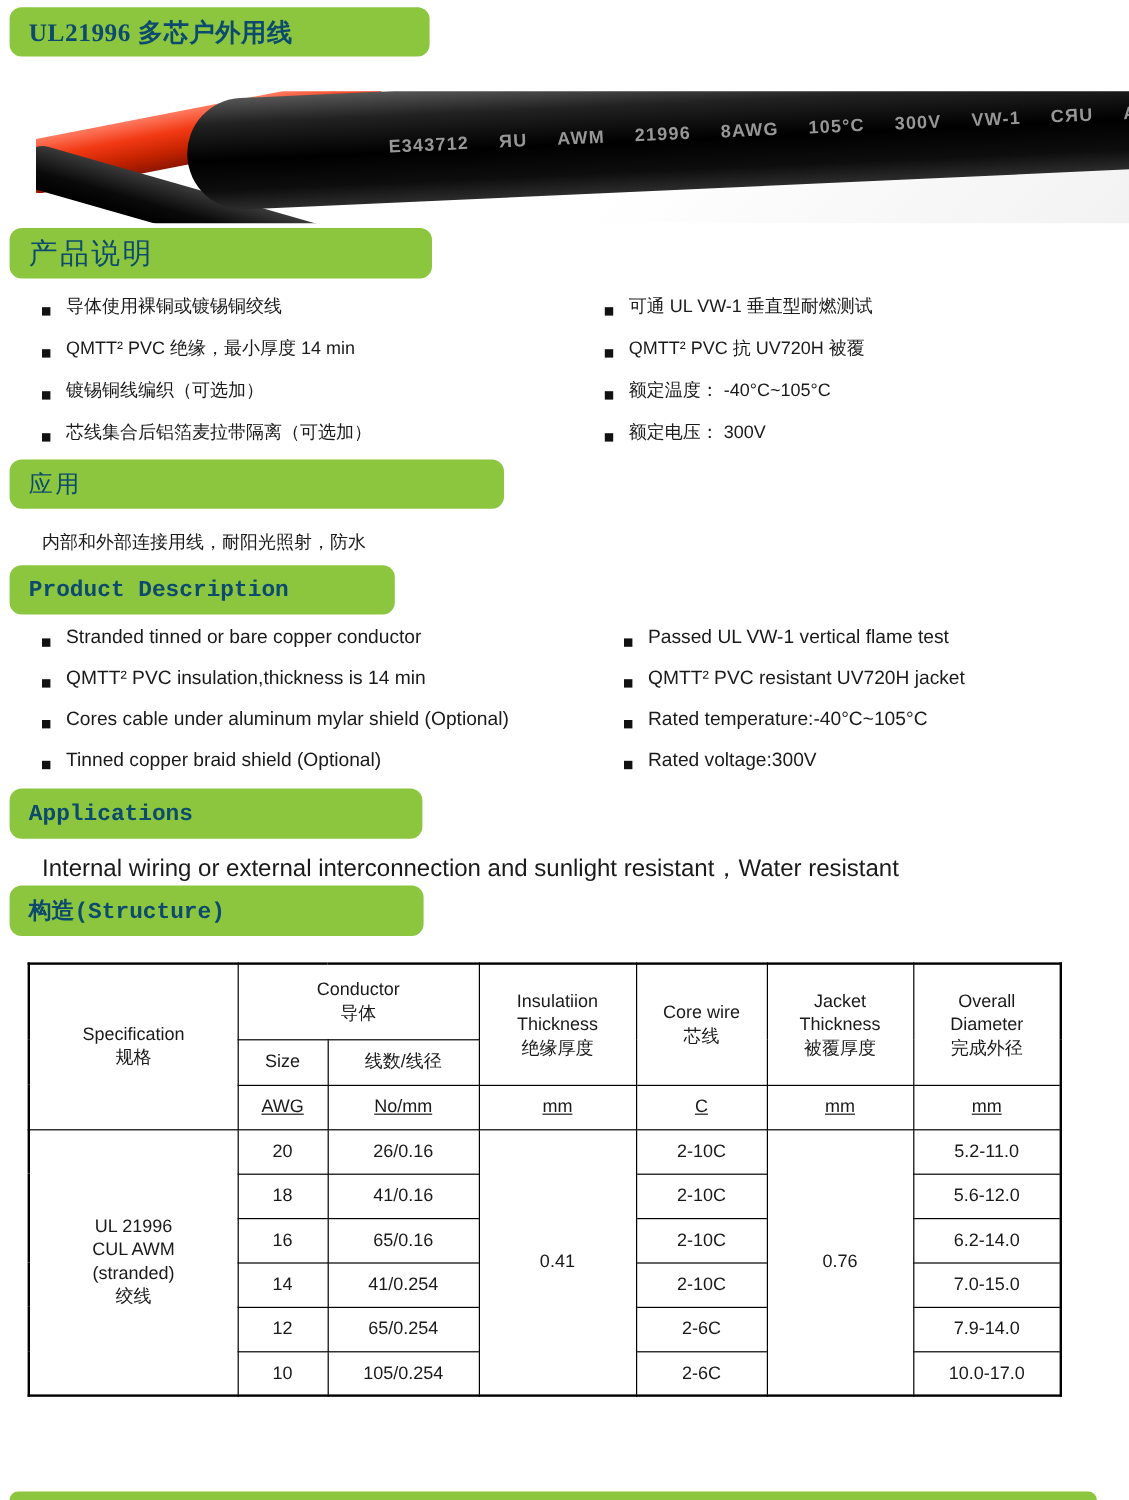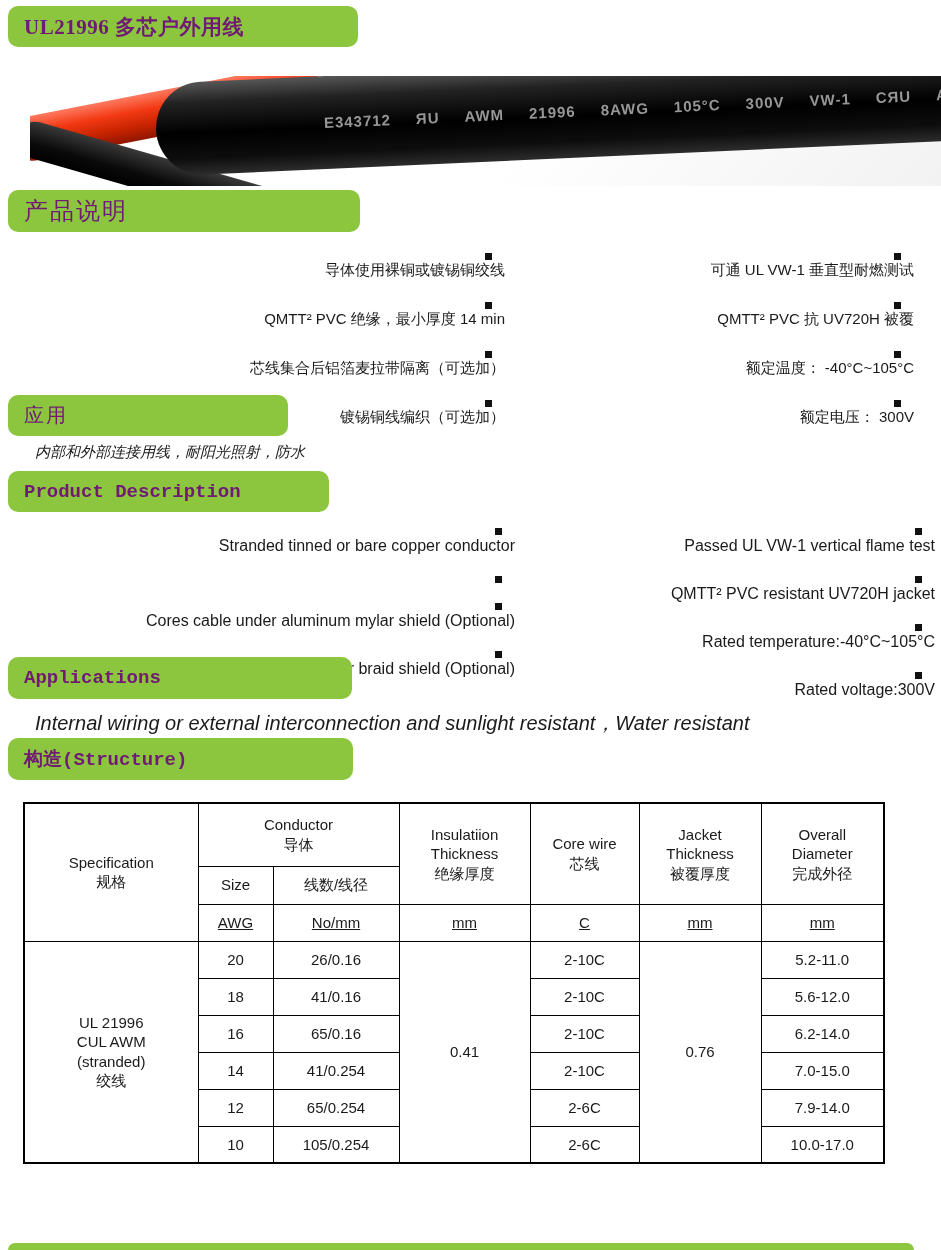--- a/index.html
+++ b/index.html
@@ -2,26 +2,26 @@
 <html><head>
 <meta charset="utf-8">
 <style>
   * { box-sizing: border-box; margin: 0; padding: 0; }
   html, body { background: #ffffff; }
   body { font-family: "Liberation Sans", sans-serif; color: #1a1a1a; }
   .page { position: relative; width: 941px; height: 1250px; background: #fff; overflow: hidden; }
 
   .banner {
     position: absolute; background: #8CC63E; border-radius: 10px;
-    display: flex; align-items: center; color: #701a75; padding-left: 16px;
+    display: flex; align-items: center; color: #0c4a6e; padding-left: 16px;
   }
   #banner-title { left: 8px; top: 6px; width: 350px; height: 41px;
     font-family: "Liberation Serif", serif; font-weight: 700; font-size: 21px; letter-spacing: 0.5px; }
   #banner-cn-desc { left: 8px; top: 190px; width: 352px; height: 42px; font-size: 24px; letter-spacing: 2px; }
-  #banner-cn-app  { left: 8px; top: 383px; width: 280px; height: 41px; font-size: 20px; letter-spacing: 2px; margin-top: 12px; }
+  #banner-cn-app  { left: 8px; top: 383px; width: 412px; height: 41px; font-size: 20px; letter-spacing: 2px; }
   #banner-en-desc { left: 8px; top: 471px; width: 321px; height: 41px;
     font-family: "Liberation Mono", monospace; font-size: 19px; font-weight: 600; }
   #banner-en-app  { left: 8px; top: 657px; width: 344px; height: 42px;
     font-family: "Liberation Mono", monospace; font-size: 19px; font-weight: 600; }
   #banner-structure { left: 8px; top: 738px; width: 345px; height: 42px;
     font-family: "Liberation Mono", monospace; font-size: 19px; font-weight: 600; }
 
   
   #photo { position: absolute; left: 30px; top: 76px; width: 911px; height: 110px;
     overflow: hidden; background: linear-gradient(135deg, #ffffff 55%, #f2f2f2 100%); }
@@ -32,29 +32,29 @@
     border-radius: 19px; transform: rotate(16deg);
     background: linear-gradient(180deg, #3a3a3a 0%, #0a0a0a 60%, #000 100%); }
   .cable-main { position: absolute; left: 126px; top: 5px; width: 910px; height: 93px;
     border-radius: 47px 0 0 47px; transform: rotate(-2.6deg); transform-origin: 60px 50%;
     background: linear-gradient(180deg, #565656 0%, #222 22%, #000 55%, #0d0d0d 82%, #2c2c2c 100%); }
   .markings { display: flex; align-items: center; gap: 25px; height: 100%;
     padding-left: 168px; color: #979797; font-weight: 700; font-size: 15px; letter-spacing: 1px; white-space: nowrap; }
 
   
   .blist { position: absolute; list-style: none; }
-  .blist li { display: flex; align-items: flex-end; flex-direction: column; }
+  .blist li { display: flex; align-items: center; }
   .sq { width: 7px; height: 7px; background: #111; margin: 7px 13px 0 0; flex: none; }
   .cn .blist li { line-height: 20px; margin-bottom: 15px; font-size: 15px; }
   .en .blist li { line-height: 21px; margin-bottom: 13px; font-size: 16px; }
   #cn-left  { left: 35px;  top: 246px; width: 470px; }
   #cn-right { left: 504px; top: 246px; width: 410px; }
   #en-left  { left: 35px;  top: 521px; width: 480px; }
   #en-right { left: 520px; top: 521px; width: 415px; }
-  .para { position: absolute; font-style: italic; }
+  .para { position: absolute; }
   #cn-app-text { left: 35px; top: 443px; font-size: 15px; }
   #en-app-text { left: 35px; top: 710px; font-size: 20px; }
 
   
   #spec-table { position: absolute; left: 23px; top: 802px; width: 860px;
     border-collapse: collapse; table-layout: fixed; border: 2px solid #000; }
   #spec-table td { border: 1px solid #000; text-align: center; vertical-align: middle;
     font-size: 15px; padding: 0; line-height: 1.3; }
   #spec-table .lines span { display: block; }
   tr.h1 { height: 63px; } tr.h2 { height: 38px; } tr.h3 { height: 37px; text-decoration: underline; }
@@ -101,25 +101,25 @@
       <li>
           <span class="sq"></span>
           <span>导体使用裸铜或镀锡铜绞线</span>
         </li>
       <li>
           <span class="sq"></span>
           <span>QMTT²  PVC 绝缘，最小厚度 14  min</span>
         </li>
       <li>
           <span class="sq"></span>
+          <span>镀锡铜线编织（可选加）</span>
+        </li>
+      <li>
+          <span class="sq"></span>
           <span>芯线集合后铝箔麦拉带隔离（可选加）</span>
-        </li>
-      <li>
-          <span class="sq"></span>
-          <span>镀锡铜线编织（可选加）</span>
         </li>
     </ul>
     <ul class="blist" id="cn-right">
       <li>
           <span class="sq"></span>
           <span>可通 UL  VW-1 垂直型耐燃测试</span>
         </li>
       <li>
           <span class="sq"></span>
           <span>QMTT²  PVC 抗 UV720H 被覆</span>
@@ -145,20 +145,21 @@
   </div>
 
   <div class="en">
     <ul class="blist" id="en-left">
       <li>
           <span class="sq"></span>
           <span>Stranded tinned or bare copper conductor</span>
         </li>
       <li>
           <span class="sq"></span>
+          <span>QMTT²  PVC insulation,thickness is 14 min</span>
         </li>
       <li>
           <span class="sq"></span>
           <span>Cores cable under aluminum mylar shield  (Optional)</span>
         </li>
       <li>
           <span class="sq"></span>
           <span>Tinned copper braid shield  (Optional)</span>
         </li>
     </ul>

